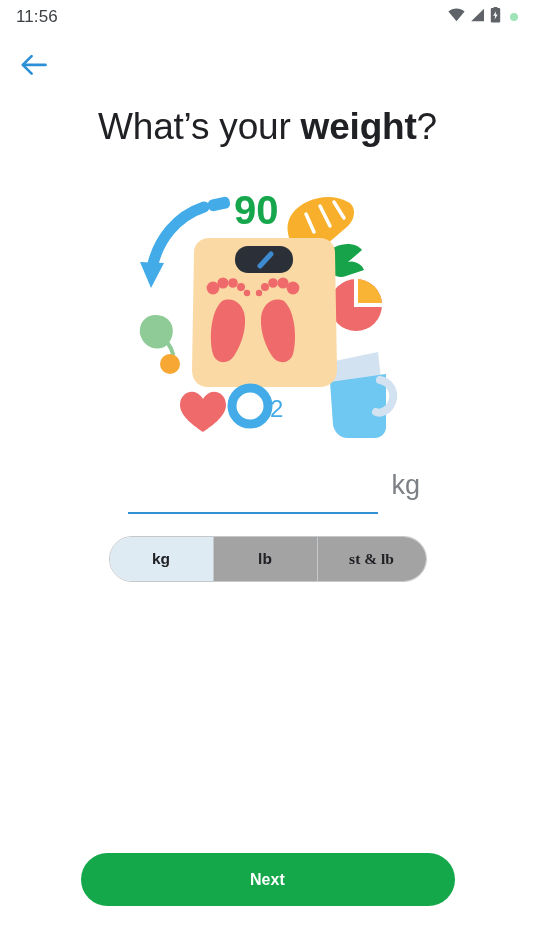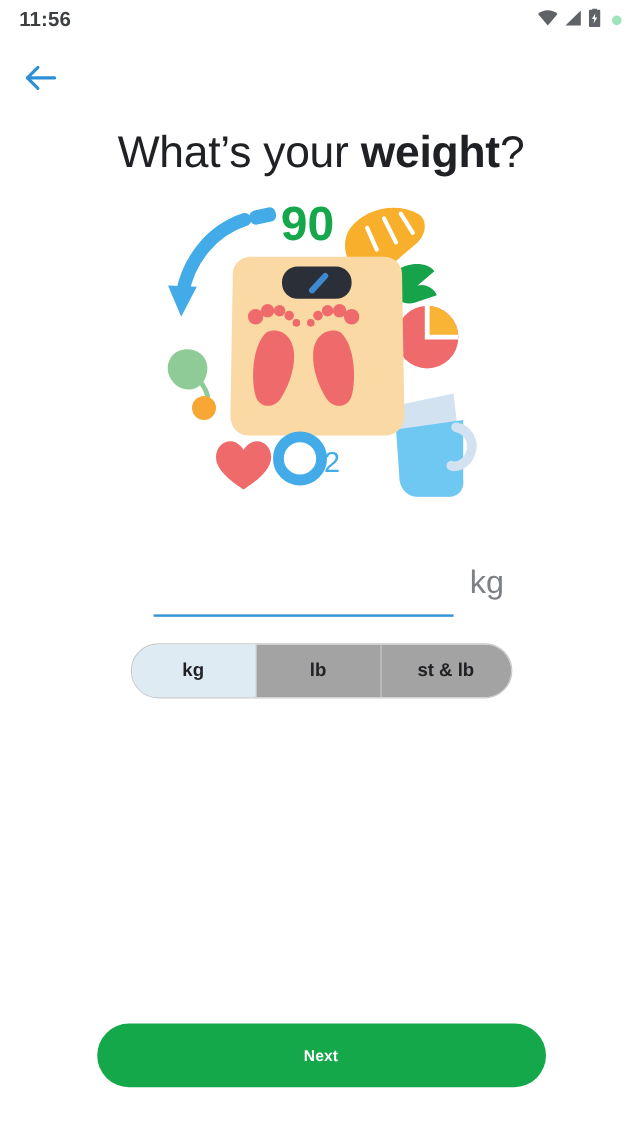--- a/index.html
+++ b/index.html
@@ -22,21 +22,20 @@
   
   .status-bar {
     position: absolute;
     top: 0; left: 0;
     width: 535px;
     height: 34px;
     display: flex;
     align-items: center;
     justify-content: space-between;
     padding: 0 17px 0 16px;
-    font-weight: bold;
   }
   .status-time {
     font-size: 17px;
     color: #3c4043;
     letter-spacing: 0.1px;
   }
   .status-icons {
     display: flex;
     align-items: center;
     gap: 5px;
@@ -70,21 +69,21 @@
     color: #202124;
     font-weight: 400;
     letter-spacing: -0.2px;
     white-space: nowrap;
   }
   .title b { font-weight: 700; }
 
   
   .illustration {
     position: absolute;
-    top: 160px;
+    top: 184px;
     left: 50%;
     transform: translateX(-50%);
     width: 268px;
     height: 258px;
   }
 
   
   .input-row {
     position: absolute;
     top: 462px;
@@ -137,36 +136,36 @@
     color: #202124;
     background: #a3a3a3;
     border-right: 1px solid #c6c9cc;
     cursor: pointer;
     user-select: none;
   }
   .segment:last-child { border-right: none; }
   .segment.sel { background: #dfebf3; }
   .seg-kg { width: 104px; }
   .seg-lb { width: 104px; }
-  .seg-stlb { width: 108px; }
+  .seg-stlb { width: 108px; font-family: Liberation Serif, serif; }
 
   
   .next-btn {
     position: absolute;
     left: 50%;
     transform: translateX(-50%);
     bottom: 45px;
     width: 374px;
     height: 53px;
     border: none;
     border-radius: 27px;
     background: #15a84a;
     color: #ffffff;
     font-family: "Liberation Sans", sans-serif;
-    font-size: 13px;
+    font-size: 16px;
     font-weight: 700;
     cursor: pointer;
     letter-spacing: 0.1px;
   }
 </style>
 </head>
 <body>
 
 <div class="screen">
 

